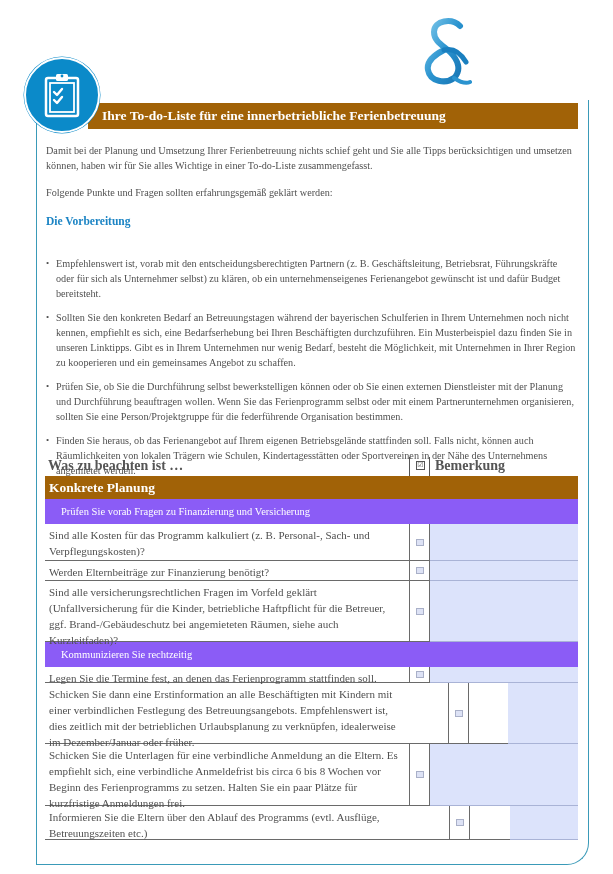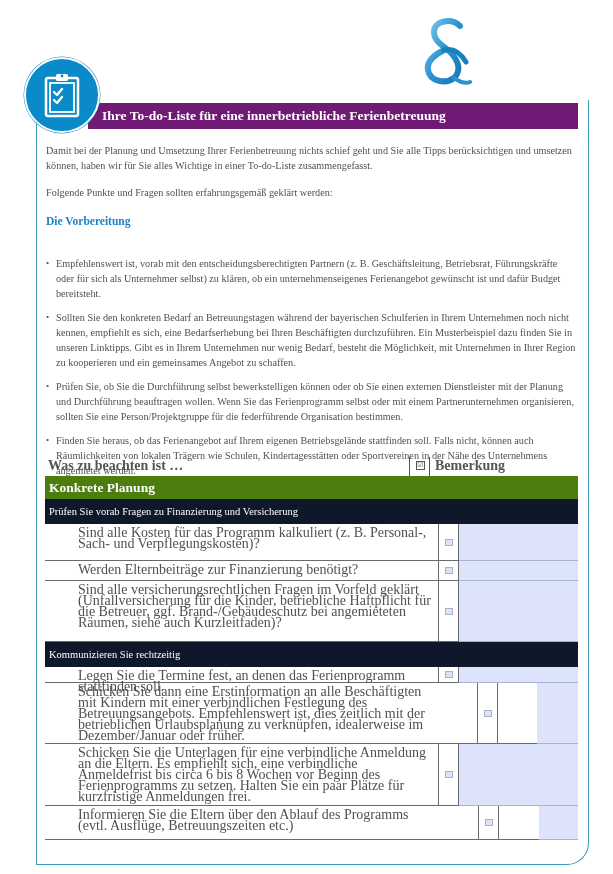--- a/index.html
+++ b/index.html
@@ -14,21 +14,21 @@
     
     .frame {
       position: absolute; left: 36px; top: 100px; width: 553px; height: 765px;
       border-left: 1.5px solid #3a9ab8; border-right: 1.5px solid #3a9ab8; border-bottom: 1.5px solid #3a9ab8;
       border-bottom-right-radius: 22px;
     }
 
     
     .title-bar {
       position: absolute; left: 88px; top: 103px; width: 490px; height: 26px;
-      background: #701a75;
+      background: #a16207;
       color: #ffffff; font-weight: bold; font-size: 13.5px; line-height: 26px;
       padding-left: 14px; white-space: nowrap;
     }
     .badge {
       position: absolute; left: 24px; top: 57px; width: 76px; height: 76px;
       border-radius: 50%; background: #0b8ac9; border: 2.5px solid #ffffff;
       box-shadow: 0 0 0 0.5px #0b8ac9;
       z-index: 2;
     }
     .badge svg { position: absolute; left: 17px; top: 12px; }
@@ -42,25 +42,25 @@
     .bullets li::before { content: "•"; position: absolute; left: 0; top: 0; color: #505050; font-size: 9px; }
 
     
     .table { position: absolute; left: 45px; top: 457px; width: 533px; }
     .thead { position: relative; height: 19px; }
     .th-main { position: absolute; left: 3px; top: 1px; font-size: 14px; font-weight: bold; color: #555555; }
     .th-check { position: absolute; left: 364px; top: 0; width: 21px; height: 19px; border-left: 1px solid #555; border-right: 1px solid #555; }
     .th-check span { position: absolute; left: 6px; top: 4px; width: 9px; height: 9px; border: 1px solid #555; font-size: 7px; line-height: 7px; text-align: center; color: #555; font-family: "DejaVu Sans", sans-serif; }
     .th-note { position: absolute; left: 390px; top: 1px; font-size: 14px; font-weight: bold; color: #555555; }
 
-    .group-bar { background: #4d7c0f; color: #fff; font-weight: bold; font-size: 13.5px; height: 23px; line-height: 23px; padding-left: 4px; }
-    .sub-bar { background: #0f172a; color: #fff; font-size: 10.5px; height: 25px; line-height: 25px; padding-left: 4px; }
+    .group-bar { background: #a16207; color: #fff; font-weight: bold; font-size: 13.5px; height: 23px; line-height: 23px; padding-left: 4px; }
+    .sub-bar { background: #8b5cf6; color: #fff; font-size: 10.5px; height: 25px; line-height: 25px; padding-left: 16px; }
 
     .row { display: flex; border-bottom: 1.2px solid #6a6a6a; }
-    .cell-text { width: 364px; padding: 3px 4px 4px 4px; font-size: 14px; line-height: 11px; color: #505050; margin-left: 29px; }
+    .cell-text { width: 364px; padding: 3px 4px 4px 4px; font-size: 11px; line-height: 16px; color: #505050; }
     .cell-check { width: 21px; border-left: 1px solid #6a6a6a; border-right: 1px solid #6a6a6a; display: flex; align-items: center; justify-content: center; }
     .cell-check .box { width: 8px; height: 7px; border: 1px solid #a9b0c8; background: #dde2f5; }
     .cell-note { flex: 1; background: #dce3fb; border-bottom: 1px solid #a9b3d6; margin-bottom: -1.2px; }
   </style>
 </head>
 <body>
 
 <div class="logo">
   <svg class="logo-amp" viewBox="0 0 52 68" width="52" height="68">
     <defs>

